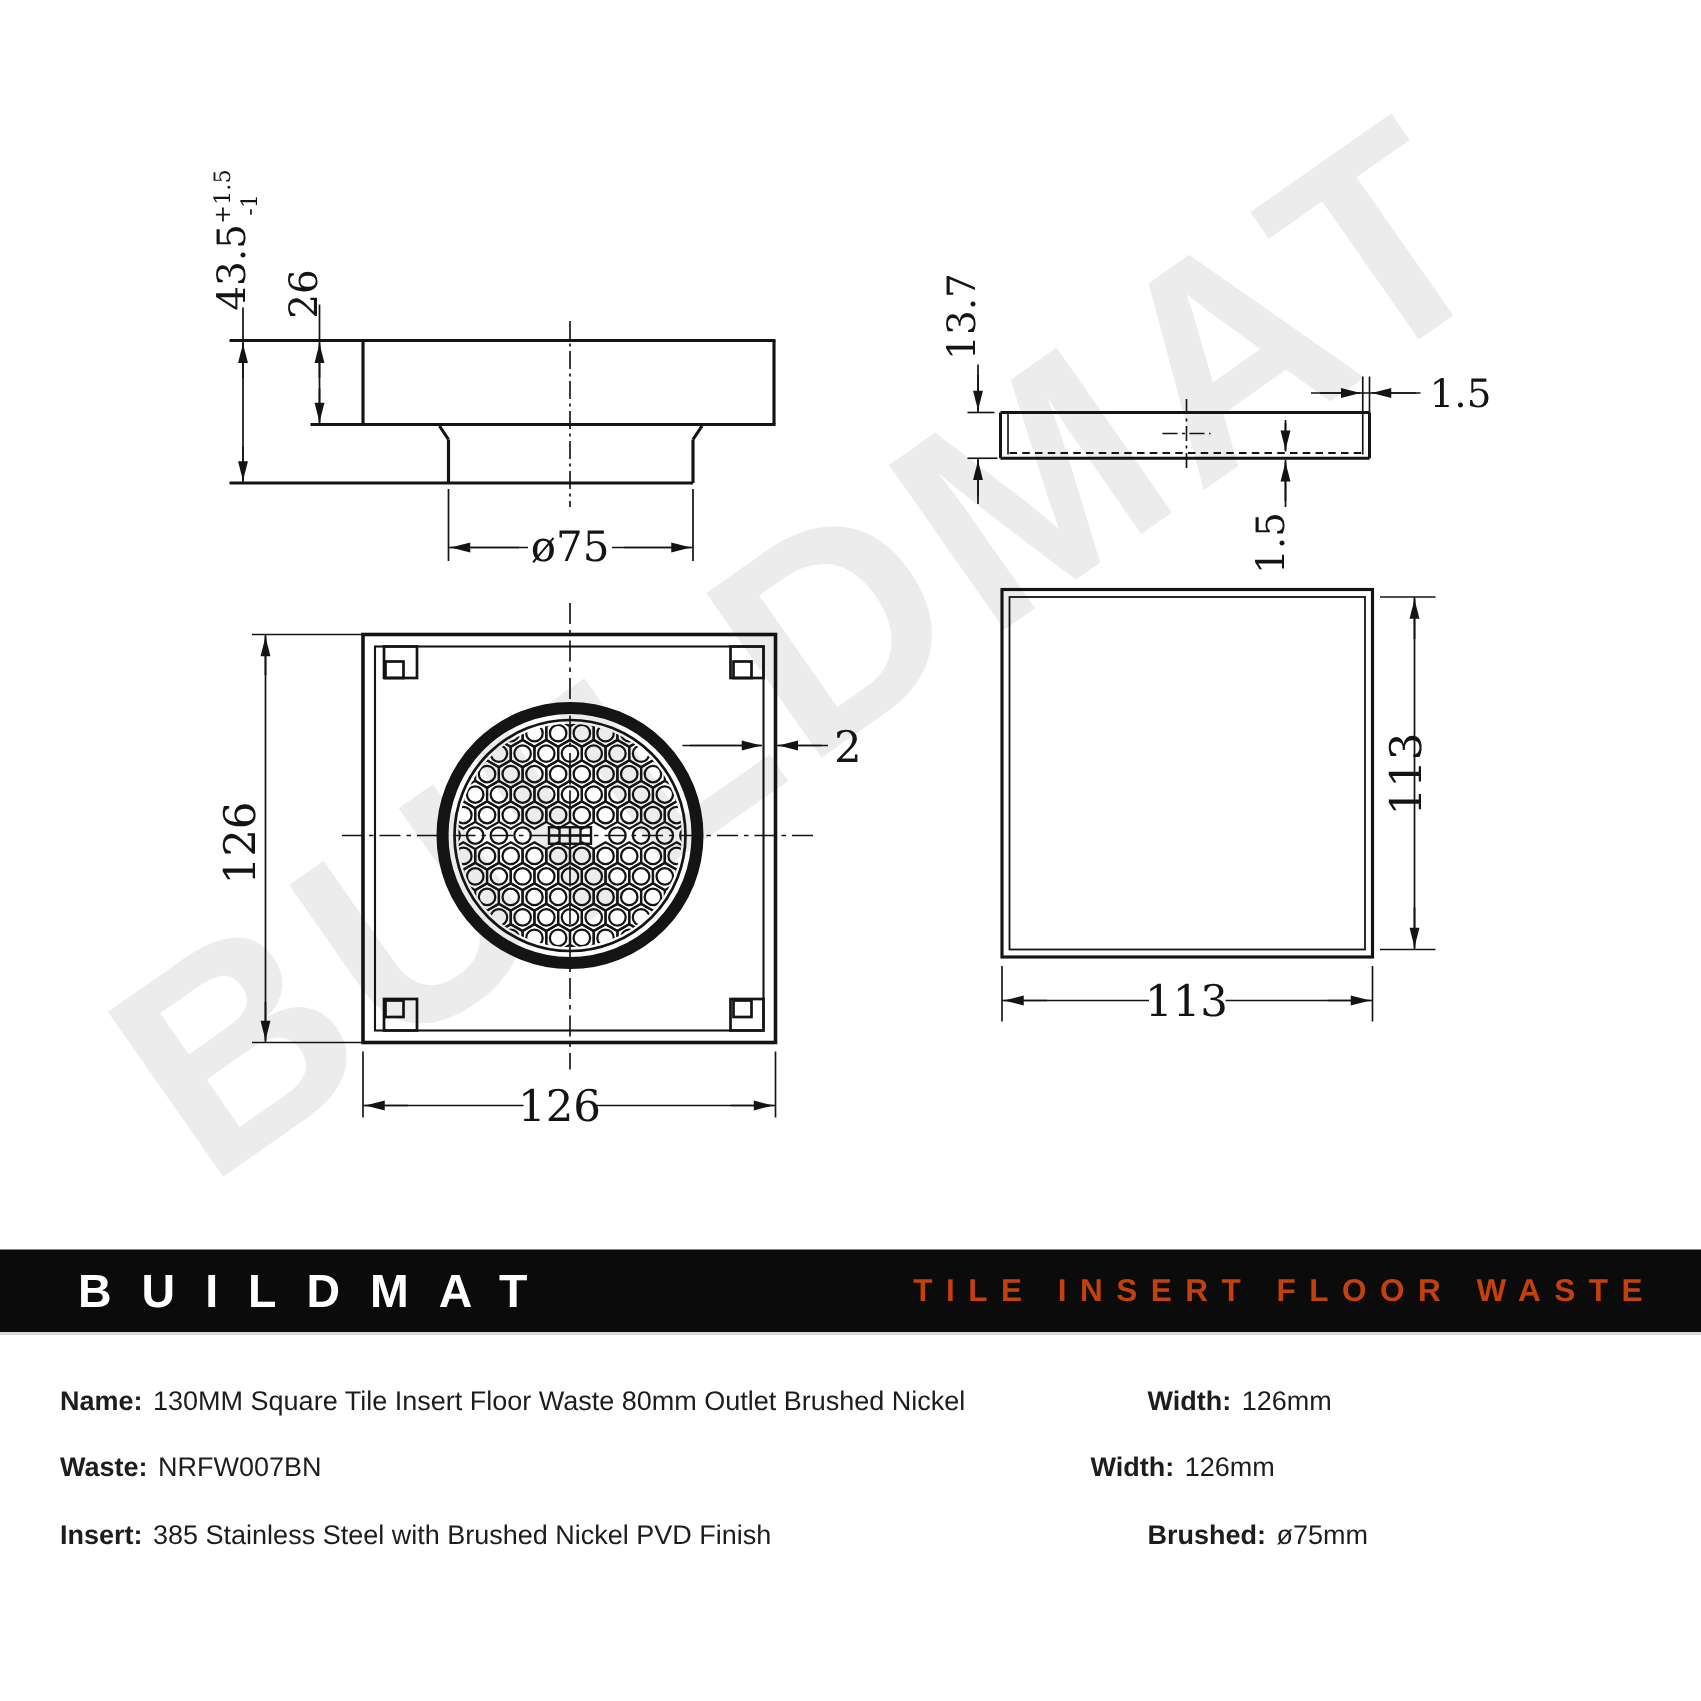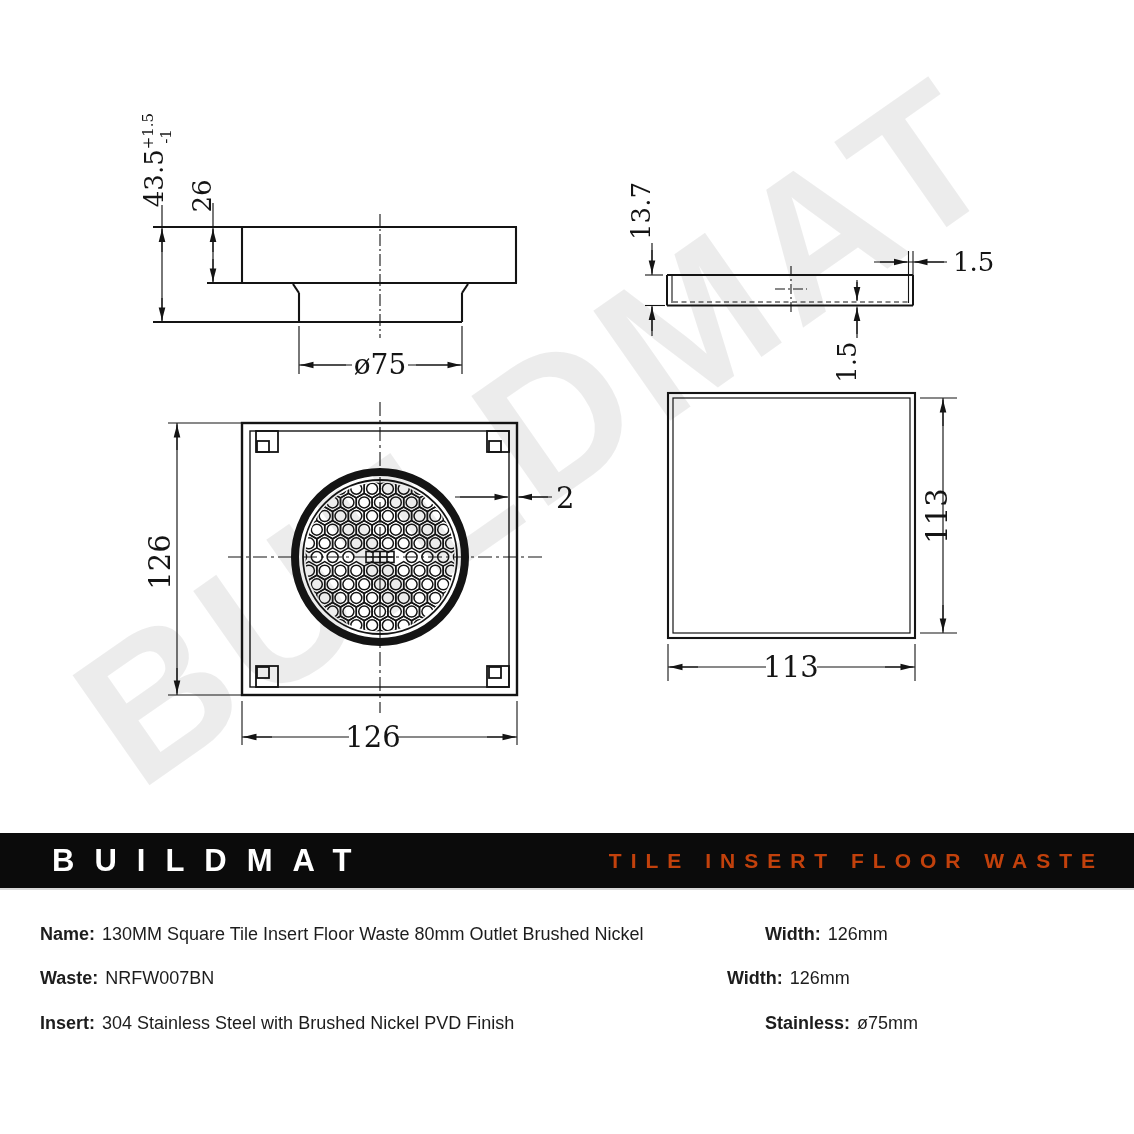--- a/index.html
+++ b/index.html
@@ -367,25 +367,25 @@
   </div>
 
   <div class="specs">
     <div class="spec-row pos-l1">
       <span class="lbl">Name:</span><span class="val">130MM Square Tile Insert Floor Waste 80mm Outlet Brushed Nickel</span>
     </div>
     <div class="spec-row pos-l2">
       <span class="lbl">Waste:</span><span class="val">NRFW007BN</span>
     </div>
     <div class="spec-row pos-l3">
-      <span class="lbl">Insert:</span><span class="val">304 Stainless Steel with Brushed Nickel PVD Finish</span>
+      <span class="lbl">Insert:</span><span class="val">385 Stainless Steel with Brushed Nickel PVD Finish</span>
     </div>
     <div class="spec-row pos-r1">
       <span class="lbl">Width:</span><span class="val">126mm</span>
     </div>
     <div class="spec-row pos-r2">
       <span class="lbl">Width:</span><span class="val">126mm</span>
     </div>
     <div class="spec-row pos-r3">
-      <span class="lbl">Stainless:</span><span class="val">ø75mm</span>
+      <span class="lbl">Brushed:</span><span class="val">ø75mm</span>
     </div>
   </div>
 </div>
 
 </body></html>

